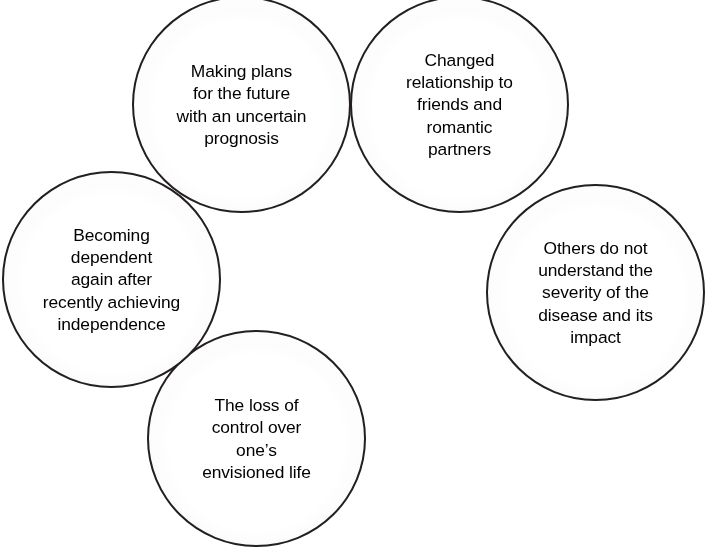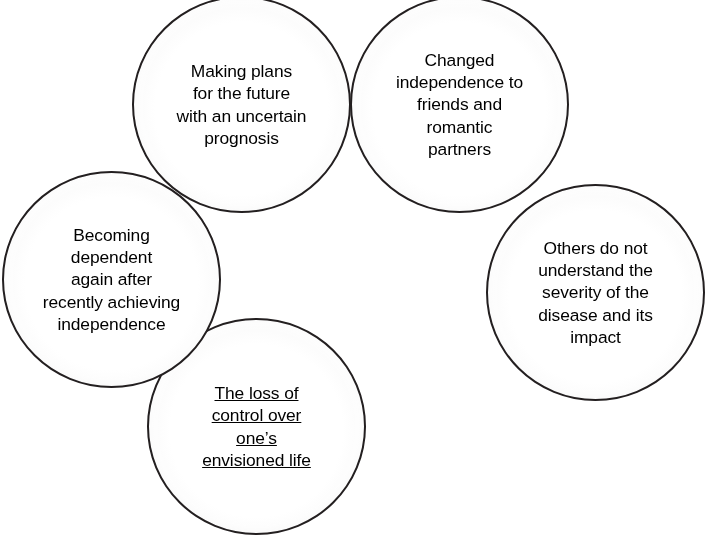--- a/index.html
+++ b/index.html
@@ -47,38 +47,38 @@
     color: #000000;
     letter-spacing: -0.1px;
     white-space: pre-line;
     font-family: "Liberation Sans", sans-serif;
   }
   
   #circle-top-left     { left: 132px; top: -4px;  width: 219px; height: 217px; }
   #circle-top-right    { left: 350px; top: -4px;  width: 219px; height: 217px; }
   #circle-right        { left: 486px; top: 184px; width: 219px; height: 217px; justify-content: center; }
   #circle-bottom-right { left: 368px; top: 330px; width: 219px; height: 217px; }
-  #circle-bottom-left  { left: 147px; top: 318px; width: 219px; height: 217px; text-decoration: underline; }
+  #circle-bottom-left  { left: 147px; top: 330px; width: 219px; height: 217px; }
   #circle-left         { left: 2px;   top: 171px; width: 219px; height: 217px; }
 </style>
 </head>
 <body>
 
 <div id="diagram-canvas">
 
   <div class="theme-circle" id="circle-top-left">
     <div class="theme-label">Making plans
 for the future
 with an uncertain
 prognosis</div>
   </div>
 
   <div class="theme-circle" id="circle-top-right">
     <div class="theme-label">Changed
-independence to
+relationship to
 friends and
 romantic
 partners</div>
   </div>
 
   <div class="theme-circle" id="circle-right">
     <div class="theme-label">Others do not
 understand the
 severity of the
 disease and its

